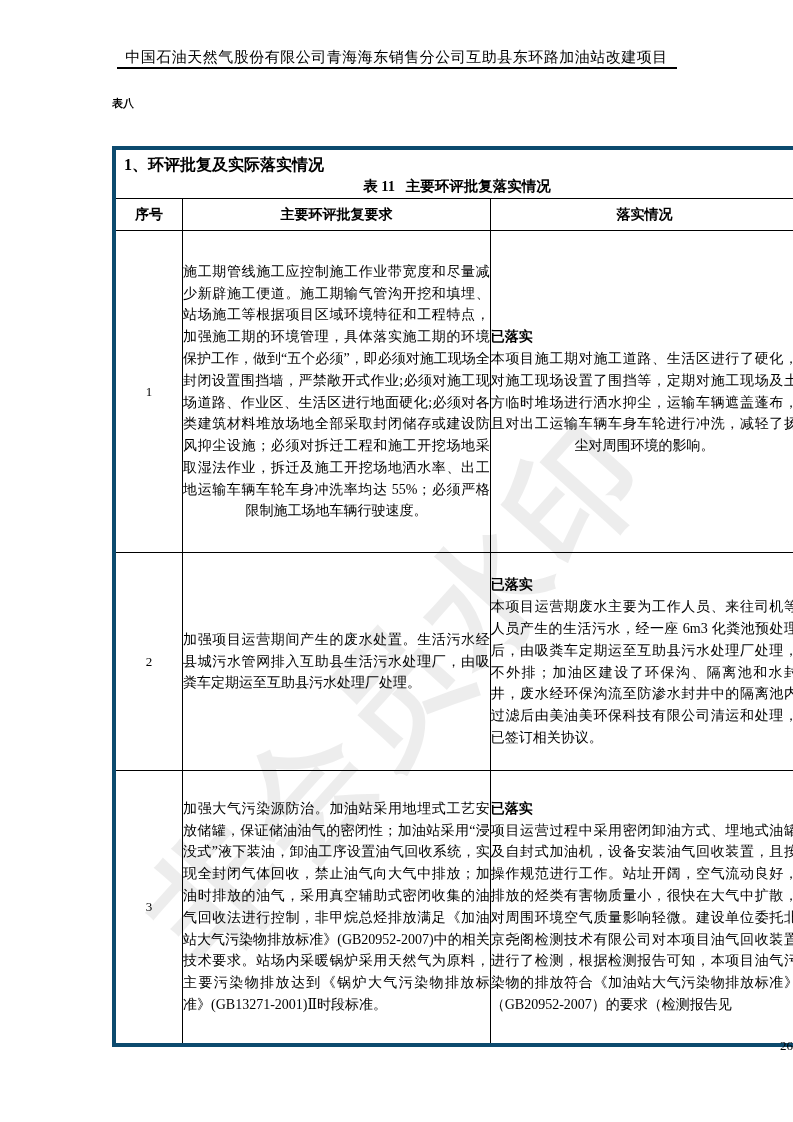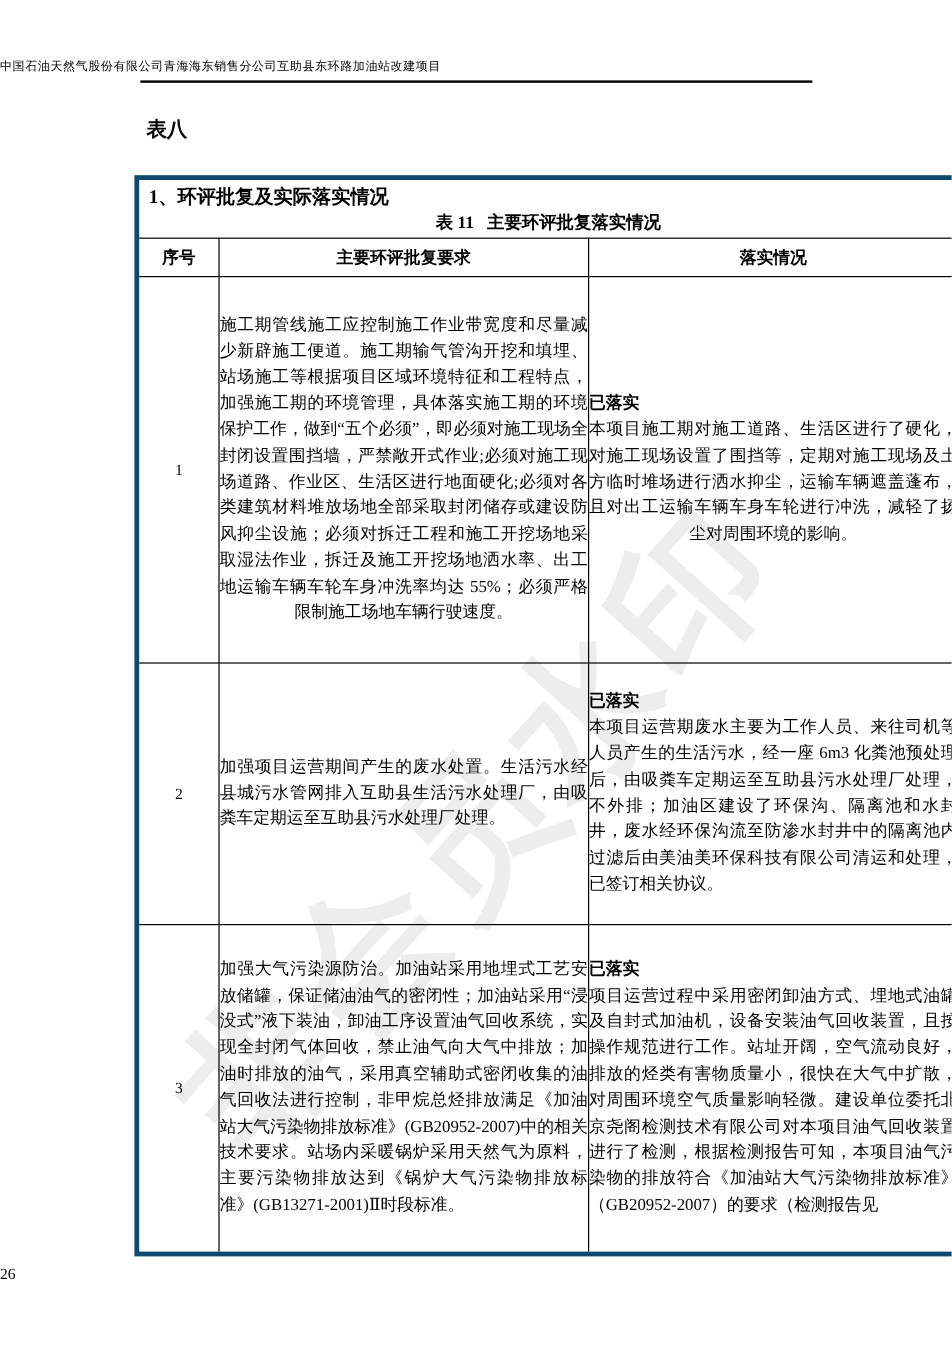--- a/index.html
+++ b/index.html
@@ -24,31 +24,31 @@
     white-space:nowrap;
     color:rgba(0,0,0,0.07);
     z-index:0;
     pointer-events:none;
   }
 
   .content{position:relative;z-index:1;}
 
   .running-header{
     position:absolute;top:48px;left:0;width:100%;
-    text-align:left;
-    font-size:10px;
+    text-align:center;
+    font-size:15px;
     letter-spacing:0.5px;
   }
   .header-rule{
     position:absolute;top:67px;left:117px;width:560px;
     border-top:2px solid #000;
   }
   .section-label{
-    position:absolute;top:96px;left:122px;
-    font-size:17px;font-weight:bold;
+    position:absolute;top:96px;left:112px;
+    font-size:11px;font-weight:bold;
   }
 
   .doc-table{
     position:absolute;top:146px;left:112px;width:690px;
     border:4px solid #0c4a6e;
     box-sizing:border-box;
     background:transparent;
   }
   .table-title{
     font-size:16px;font-weight:bold;
@@ -100,21 +100,21 @@
     margin:0;
     font-size:14px;
     line-height:21.8px;
     text-align:justify;
   }
   p.status{font-weight:bold;text-align:right;}
   p.last-center{text-align-last:center;}
 
   .page-number{
     position:absolute;top:1038px;left:0;width:100%;
-    text-align:left;font-size:13px;margin-top:16px;
+    text-align:right;font-size:13px;
   }
 </style>
 </head>
 <body>
 
 <div class="page">
 
   <div class="watermark">非会员水印</div>
 
   <div class="content">

